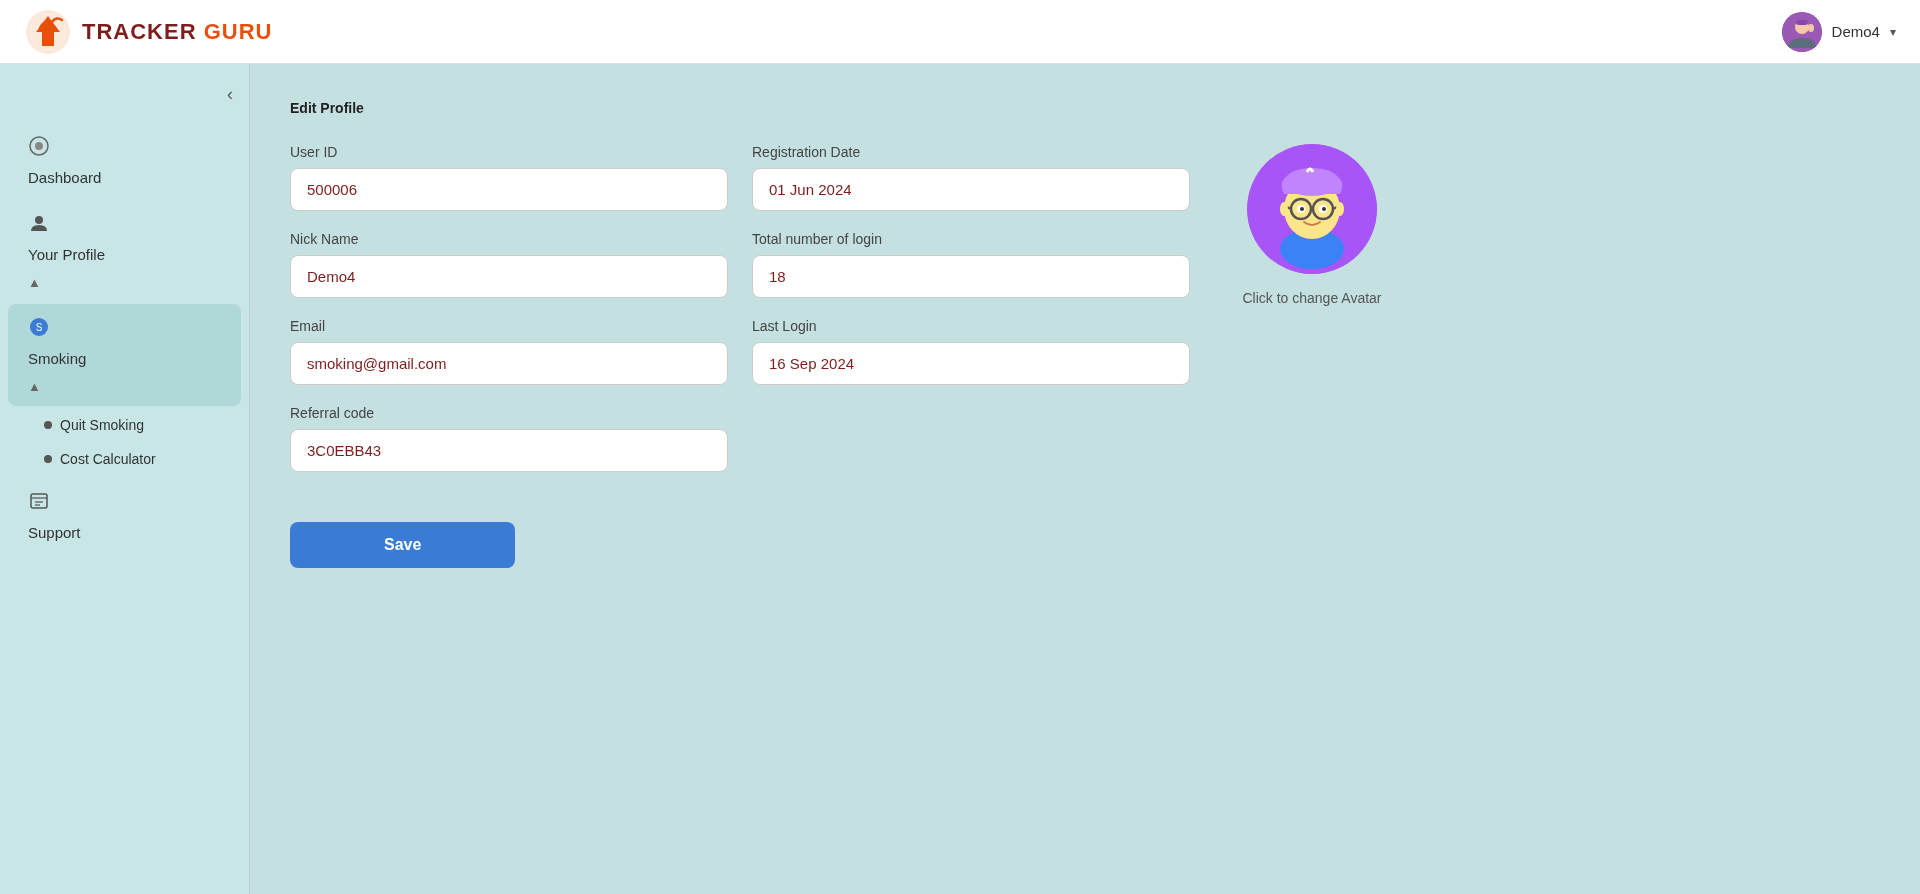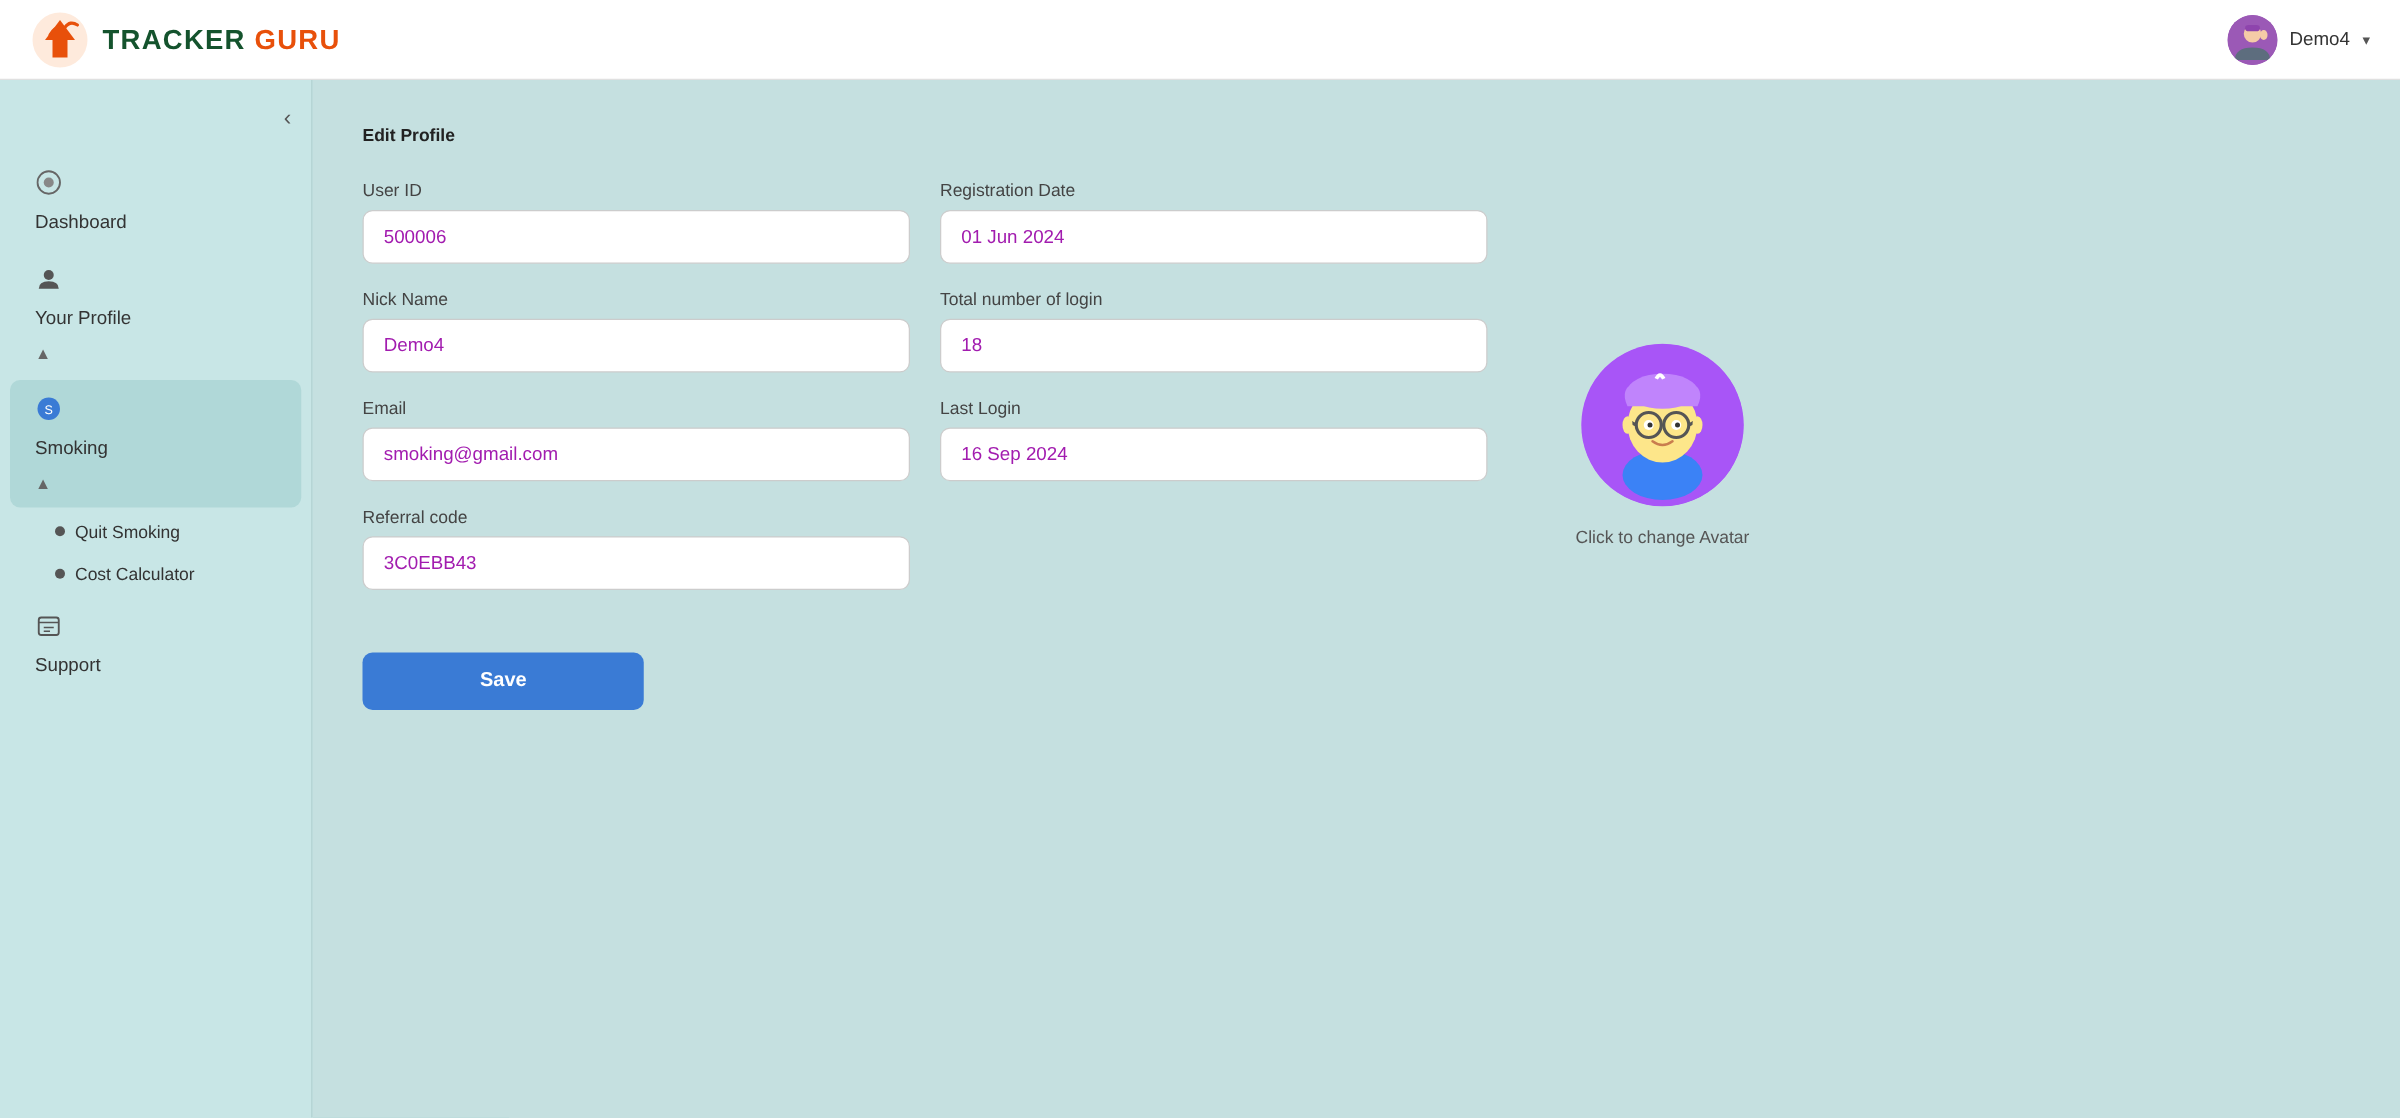--- a/index.html
+++ b/index.html
@@ -31,21 +31,21 @@
     }
     .logo-icon {
       width: 48px;
       height: 48px;
     }
     .logo-text {
       font-size: 22px;
       font-weight: 700;
       letter-spacing: 1px;
     }
-    .logo-tracker { color: #14532d; }
+    .logo-tracker { color: #7f1d1d; }
     .logo-guru { color: #e8500a; }
 
     .user-menu {
       display: flex;
       align-items: center;
       gap: 10px;
       cursor: pointer;
     }
     .user-avatar-top {
       width: 40px;
@@ -151,22 +151,22 @@
 
     .page-title {
       font-size: 14px;
       font-weight: 600;
       color: #222;
       margin-bottom: 28px;
     }
 
     .edit-profile-container {
       display: flex;
-      gap: 60px;
-      align-items: center;
+      gap: 42px;
+      align-items: flex-start;
     }
 
     .form-section {
       flex: 1;
       max-width: 900px;
     }
 
     .form-row {
       display: flex;
       gap: 24px;
@@ -184,21 +184,21 @@
       font-size: 14px;
       color: #444;
       font-weight: 400;
     }
 
     .form-input {
       padding: 12px 16px;
       border: 1.5px solid #ccc;
       border-radius: 8px;
       font-size: 15px;
-      color: #a21caf;
+      color: #7f1d1d;
       background: #fff;
       outline: none;
       transition: border-color 0.15s;
     }
 
     .save-btn {
       margin-top: 30px;
       padding: 14px 94px;
       background: #3a7bd5;
       color: #fff;

